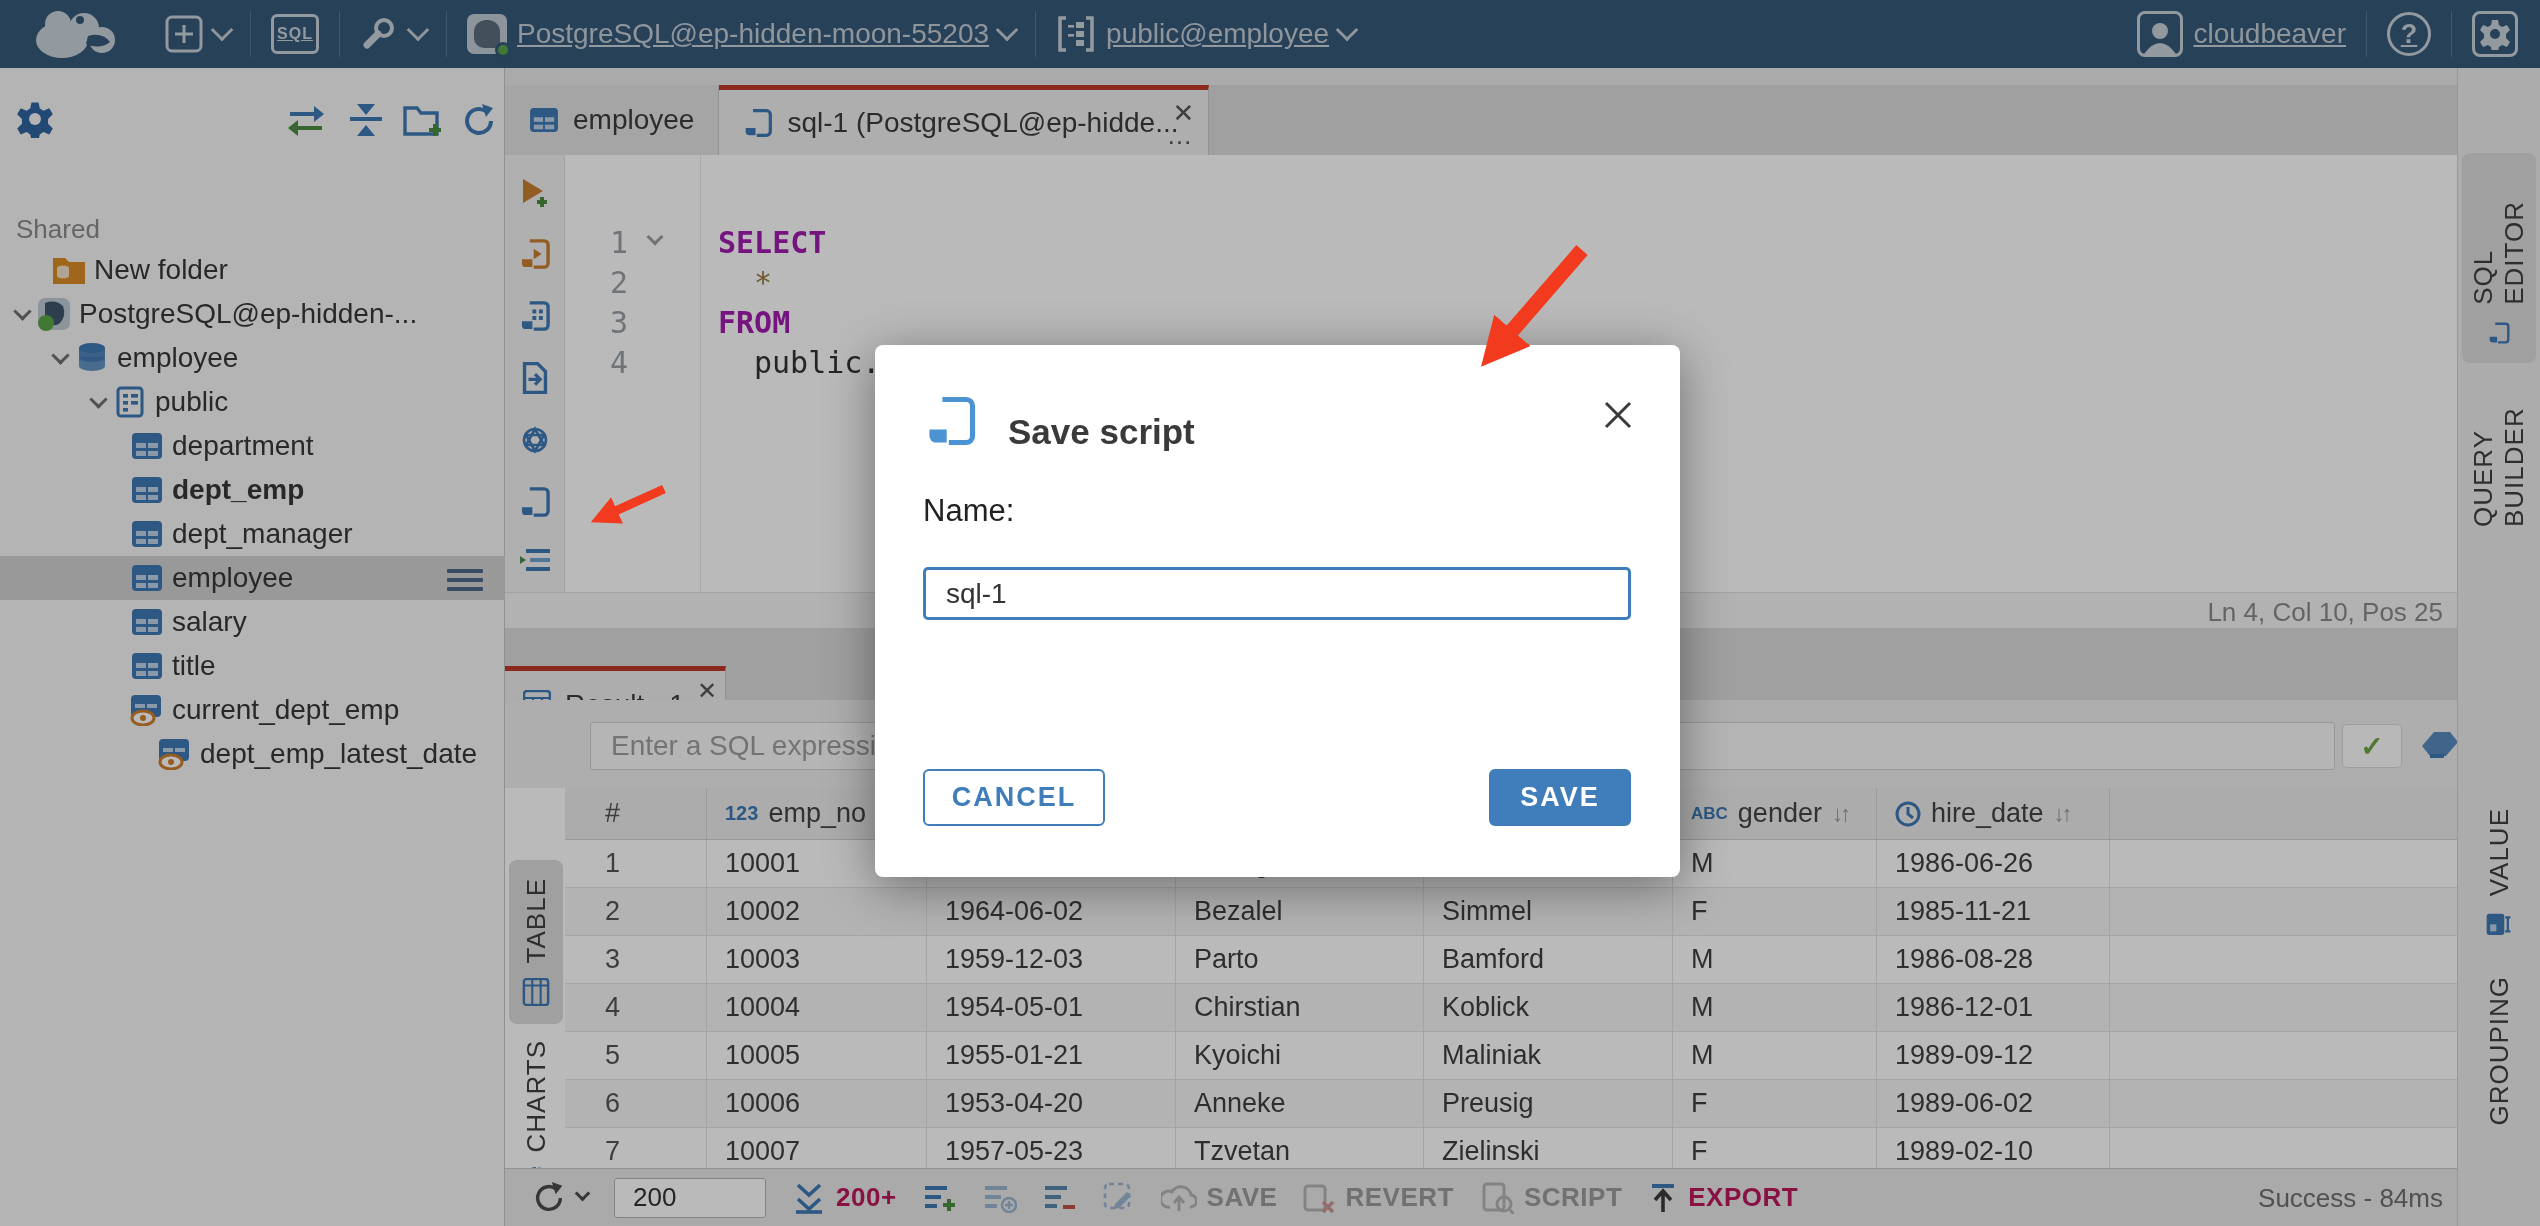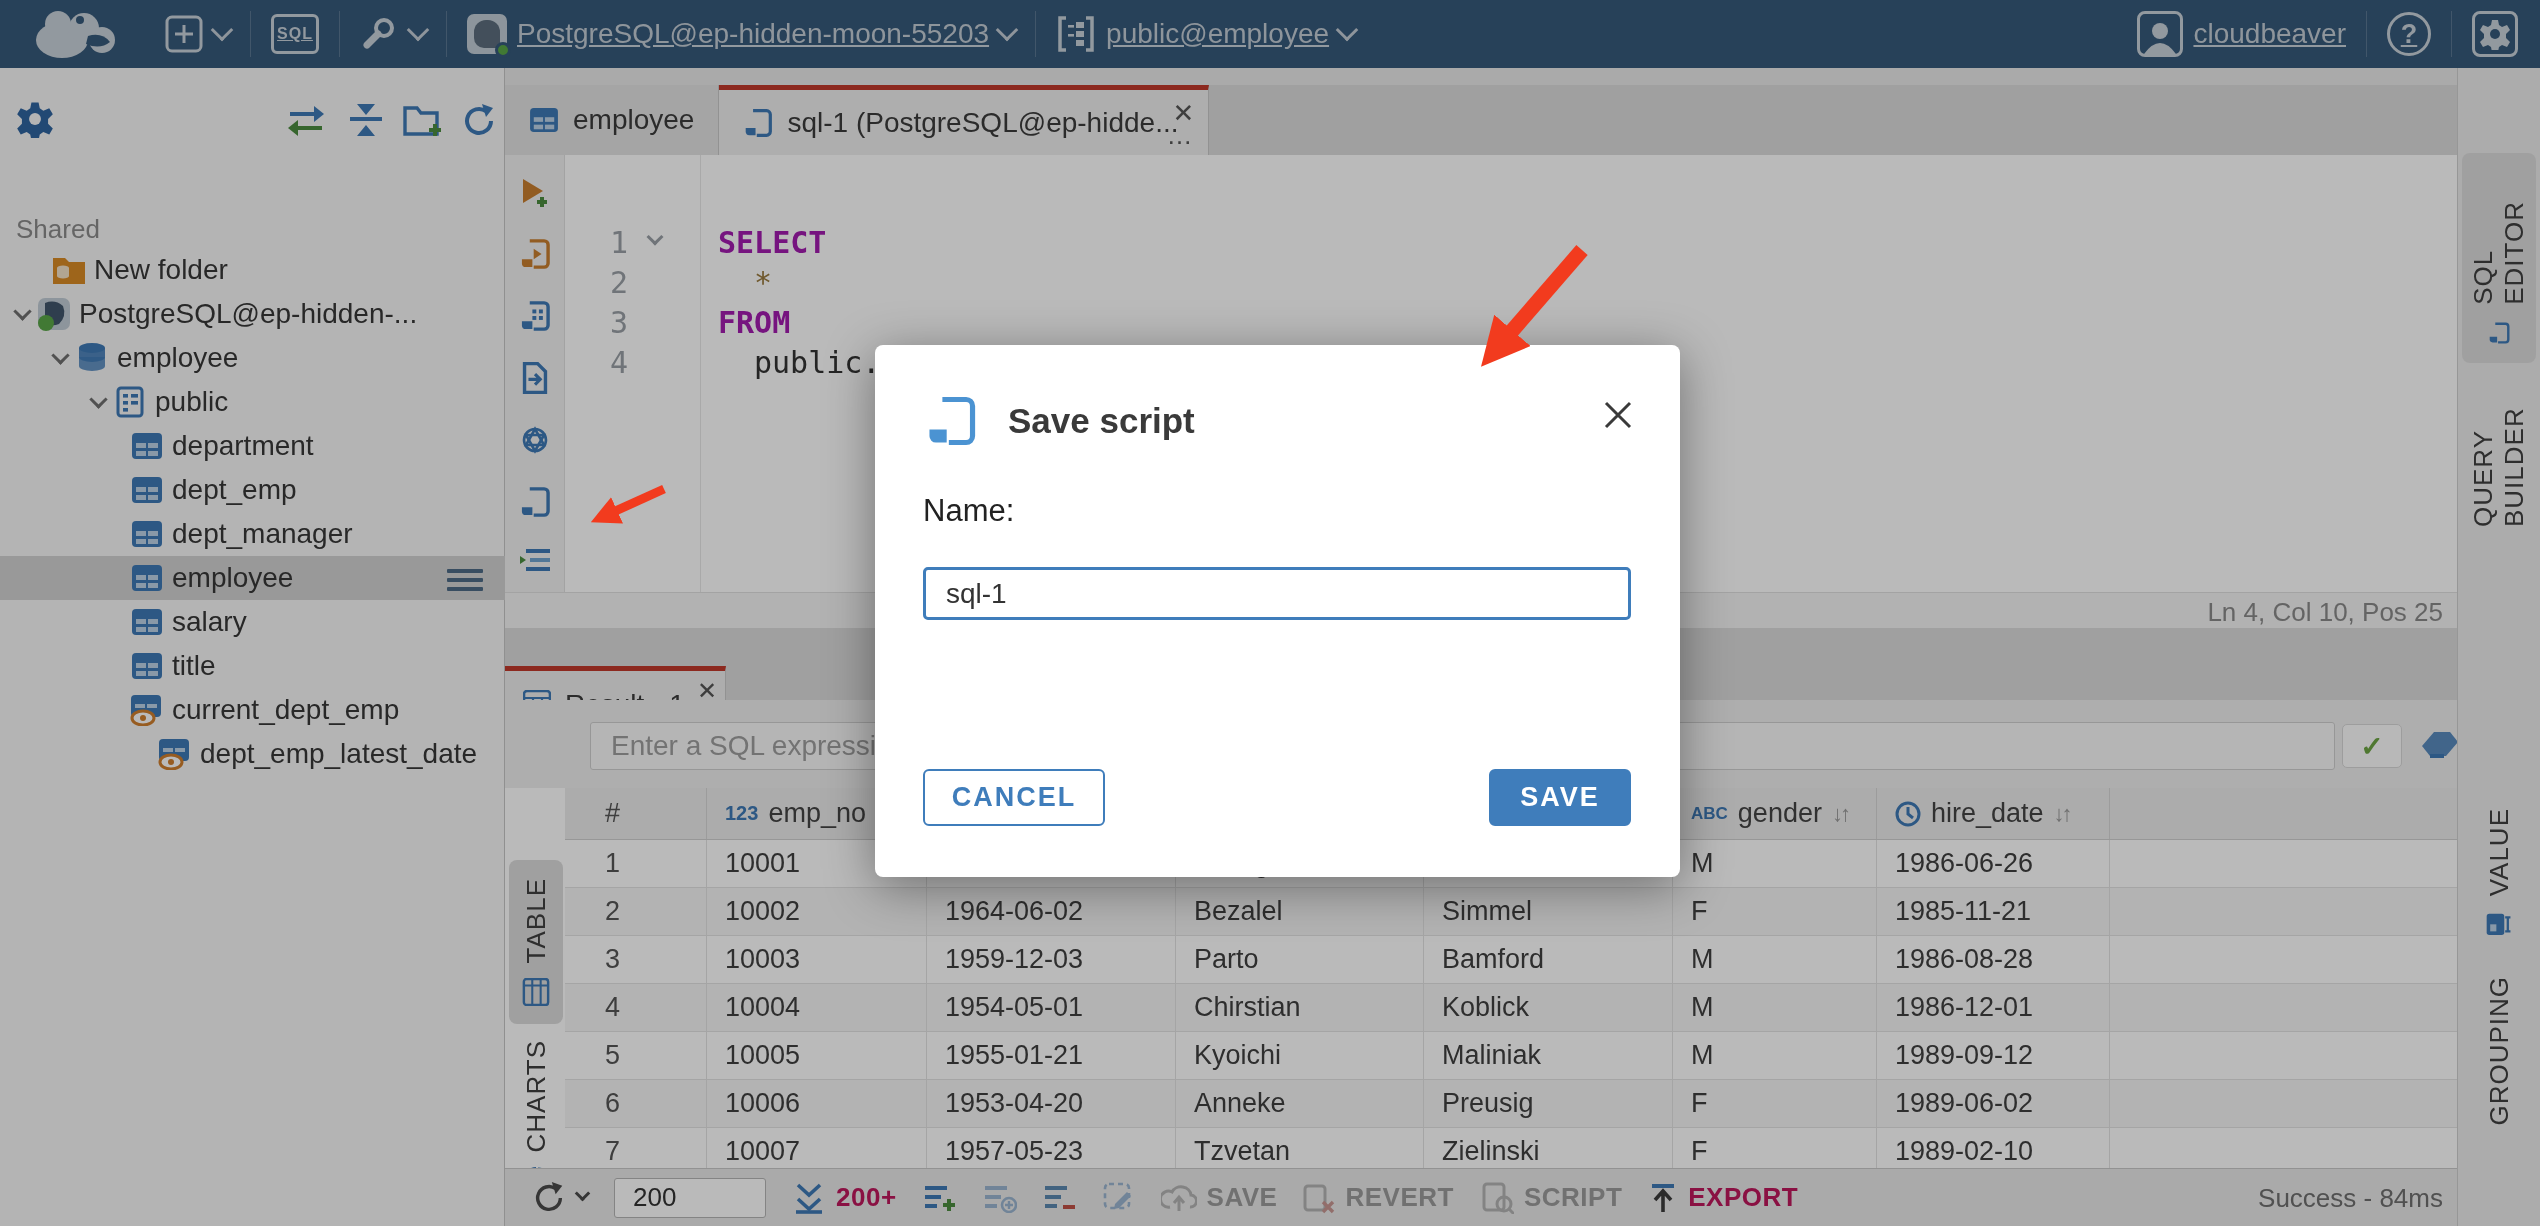--- a/index.html
+++ b/index.html
@@ -92,21 +92,21 @@
 .bstatus { position:absolute; right:14px; top:14px; font-size:26px; color:#6f6f6f; }
 
 
 #rightstrip { left:2457px; top:68px; width:83px; height:1158px; background:#ececec; border-left:1px solid #cfcfcf; }
 .rvtab { position:absolute; left:4px; width:74px; display:flex; flex-direction:column; align-items:center; gap:16px; cursor:pointer; padding:18px 0; border-radius:8px; }
 .rvtab.active { background:#dcdcdc; }
 
 
 #dim { left:0; top:0; width:2540px; height:1226px; background:rgba(0,0,0,.27); z-index:50; }
 #modal { left:875px; top:345px; width:805px; height:532px; background:#fff; border-radius:8px; box-shadow:0 10px 50px rgba(0,0,0,.4); z-index:60; }
-.mtitle { position:absolute; left:133px; top:56px; font-size:35px; font-weight:bold; color:#3a3a3a; }
+.mtitle { position:absolute; left:133px; top:67px; font-size:35px; font-weight:bold; color:#3a3a3a; }
 .mclose { position:absolute; right:44px; top:52px; cursor:pointer; }
 .mlabel { position:absolute; left:48px; top:148px; font-size:31px; color:#222; }
 .minput { position:absolute; left:48px; top:222px; width:708px; height:53px; border:3px solid #3f7dbb; border-radius:5px; font-size:28px; color:#333; padding-left:20px; font-family:"Liberation Sans", sans-serif; }
 .mbtn { position:absolute; top:424px; height:57px; border-radius:6px; font-size:27px; font-weight:bold; letter-spacing:2px; display:flex; align-items:center; justify-content:center; cursor:pointer; }
 .mcancel { left:48px; width:182px; background:#fff; border:2px solid #3f7dbb; color:#3f7dbb; }
 .msave { left:614px; width:142px; background:#3f7dbb; border:2px solid #3f7dbb; color:#fff; }
 
 #arrows { left:0; top:0; width:2540px; height:1226px; z-index:70; pointer-events:none; }
 </style>
 </head>
@@ -288,21 +288,21 @@
           <svg width="32" height="28" viewBox="0 0 32 28">
             <rect x="1" y="1" width="30" height="26" rx="4" fill="#3e79b5"></rect>
             <rect x="5" y="11" width="10" height="5" fill="#bcd2e6"></rect>
             <rect x="17" y="11" width="10" height="5" fill="#bcd2e6"></rect>
             <rect x="5" y="19" width="10" height="5" fill="#bcd2e6"></rect>
             <rect x="17" y="19" width="10" height="5" fill="#bcd2e6"></rect>
           </svg>
         </span>
       <span>department</span>
     </div>
-    <div class="titem" style="padding-left:130px;">
+    <div class="titem" style="padding-left:130px;font-weight:bold;">
       <span class="ticon">
           <svg width="32" height="28" viewBox="0 0 32 28">
             <rect x="1" y="1" width="30" height="26" rx="4" fill="#3e79b5"></rect>
             <rect x="5" y="11" width="10" height="5" fill="#bcd2e6"></rect>
             <rect x="17" y="11" width="10" height="5" fill="#bcd2e6"></rect>
             <rect x="5" y="19" width="10" height="5" fill="#bcd2e6"></rect>
             <rect x="17" y="19" width="10" height="5" fill="#bcd2e6"></rect>
           </svg>
         </span>
       <span>dept_emp</span>

